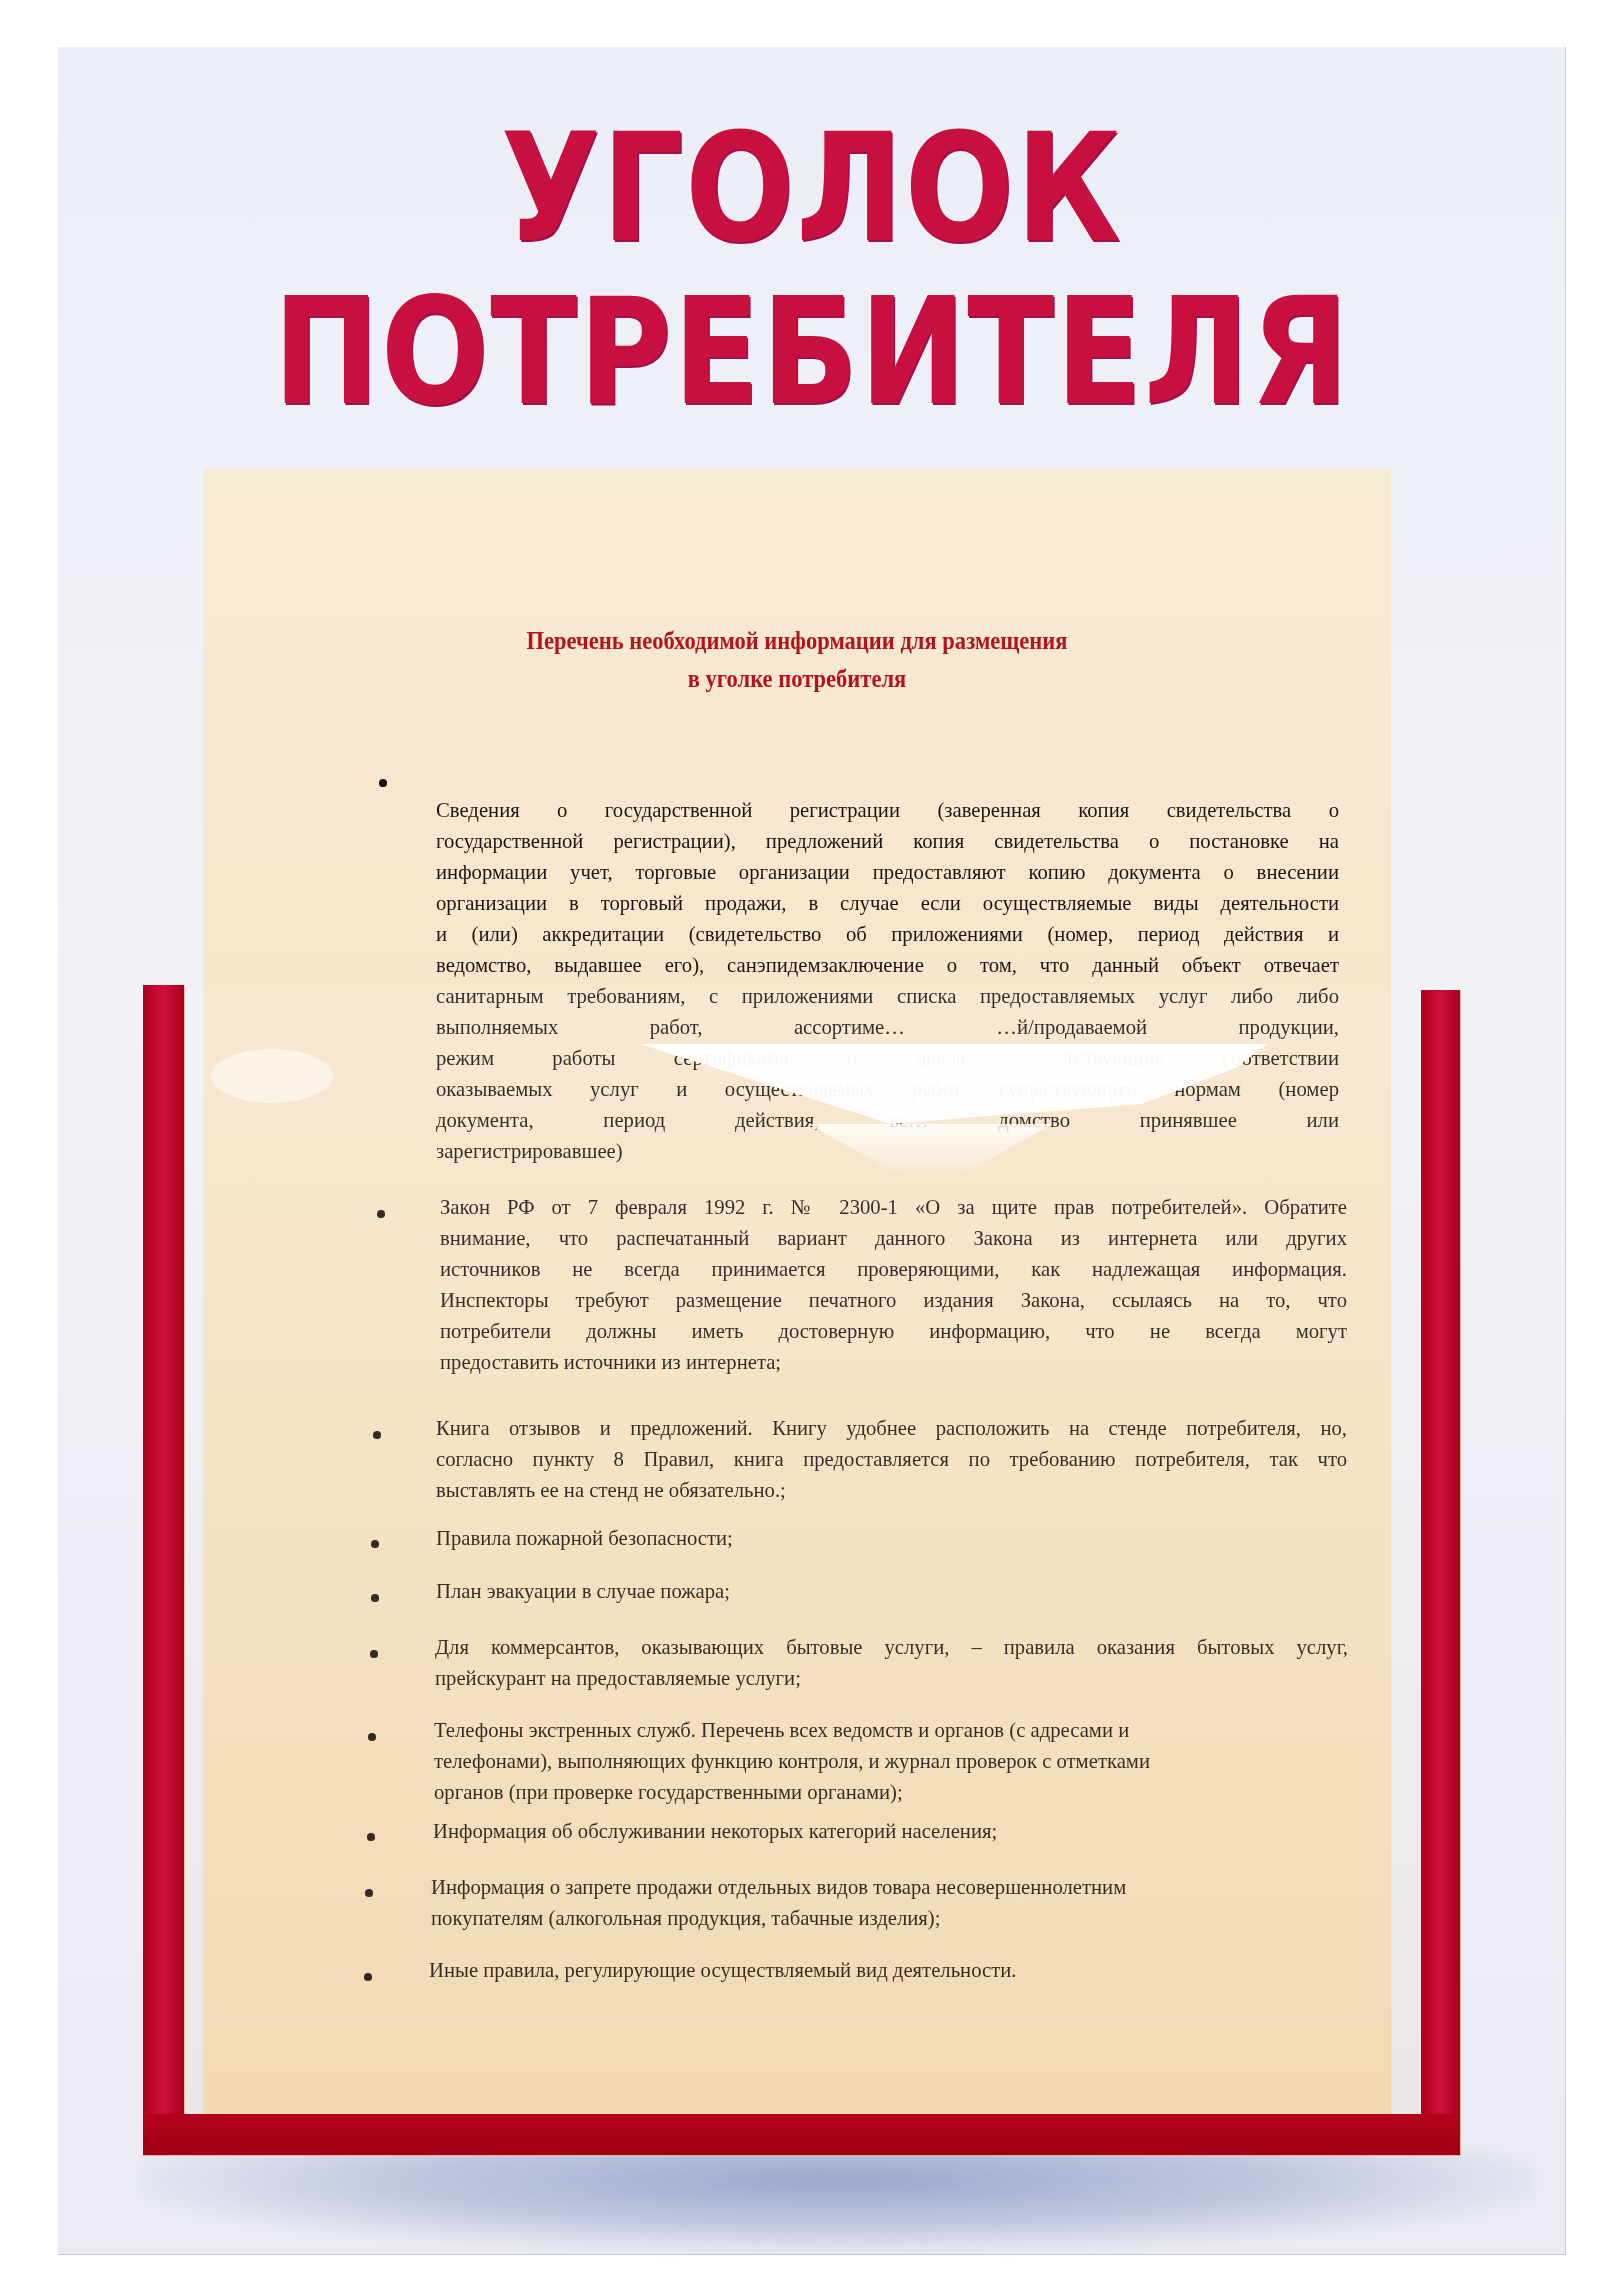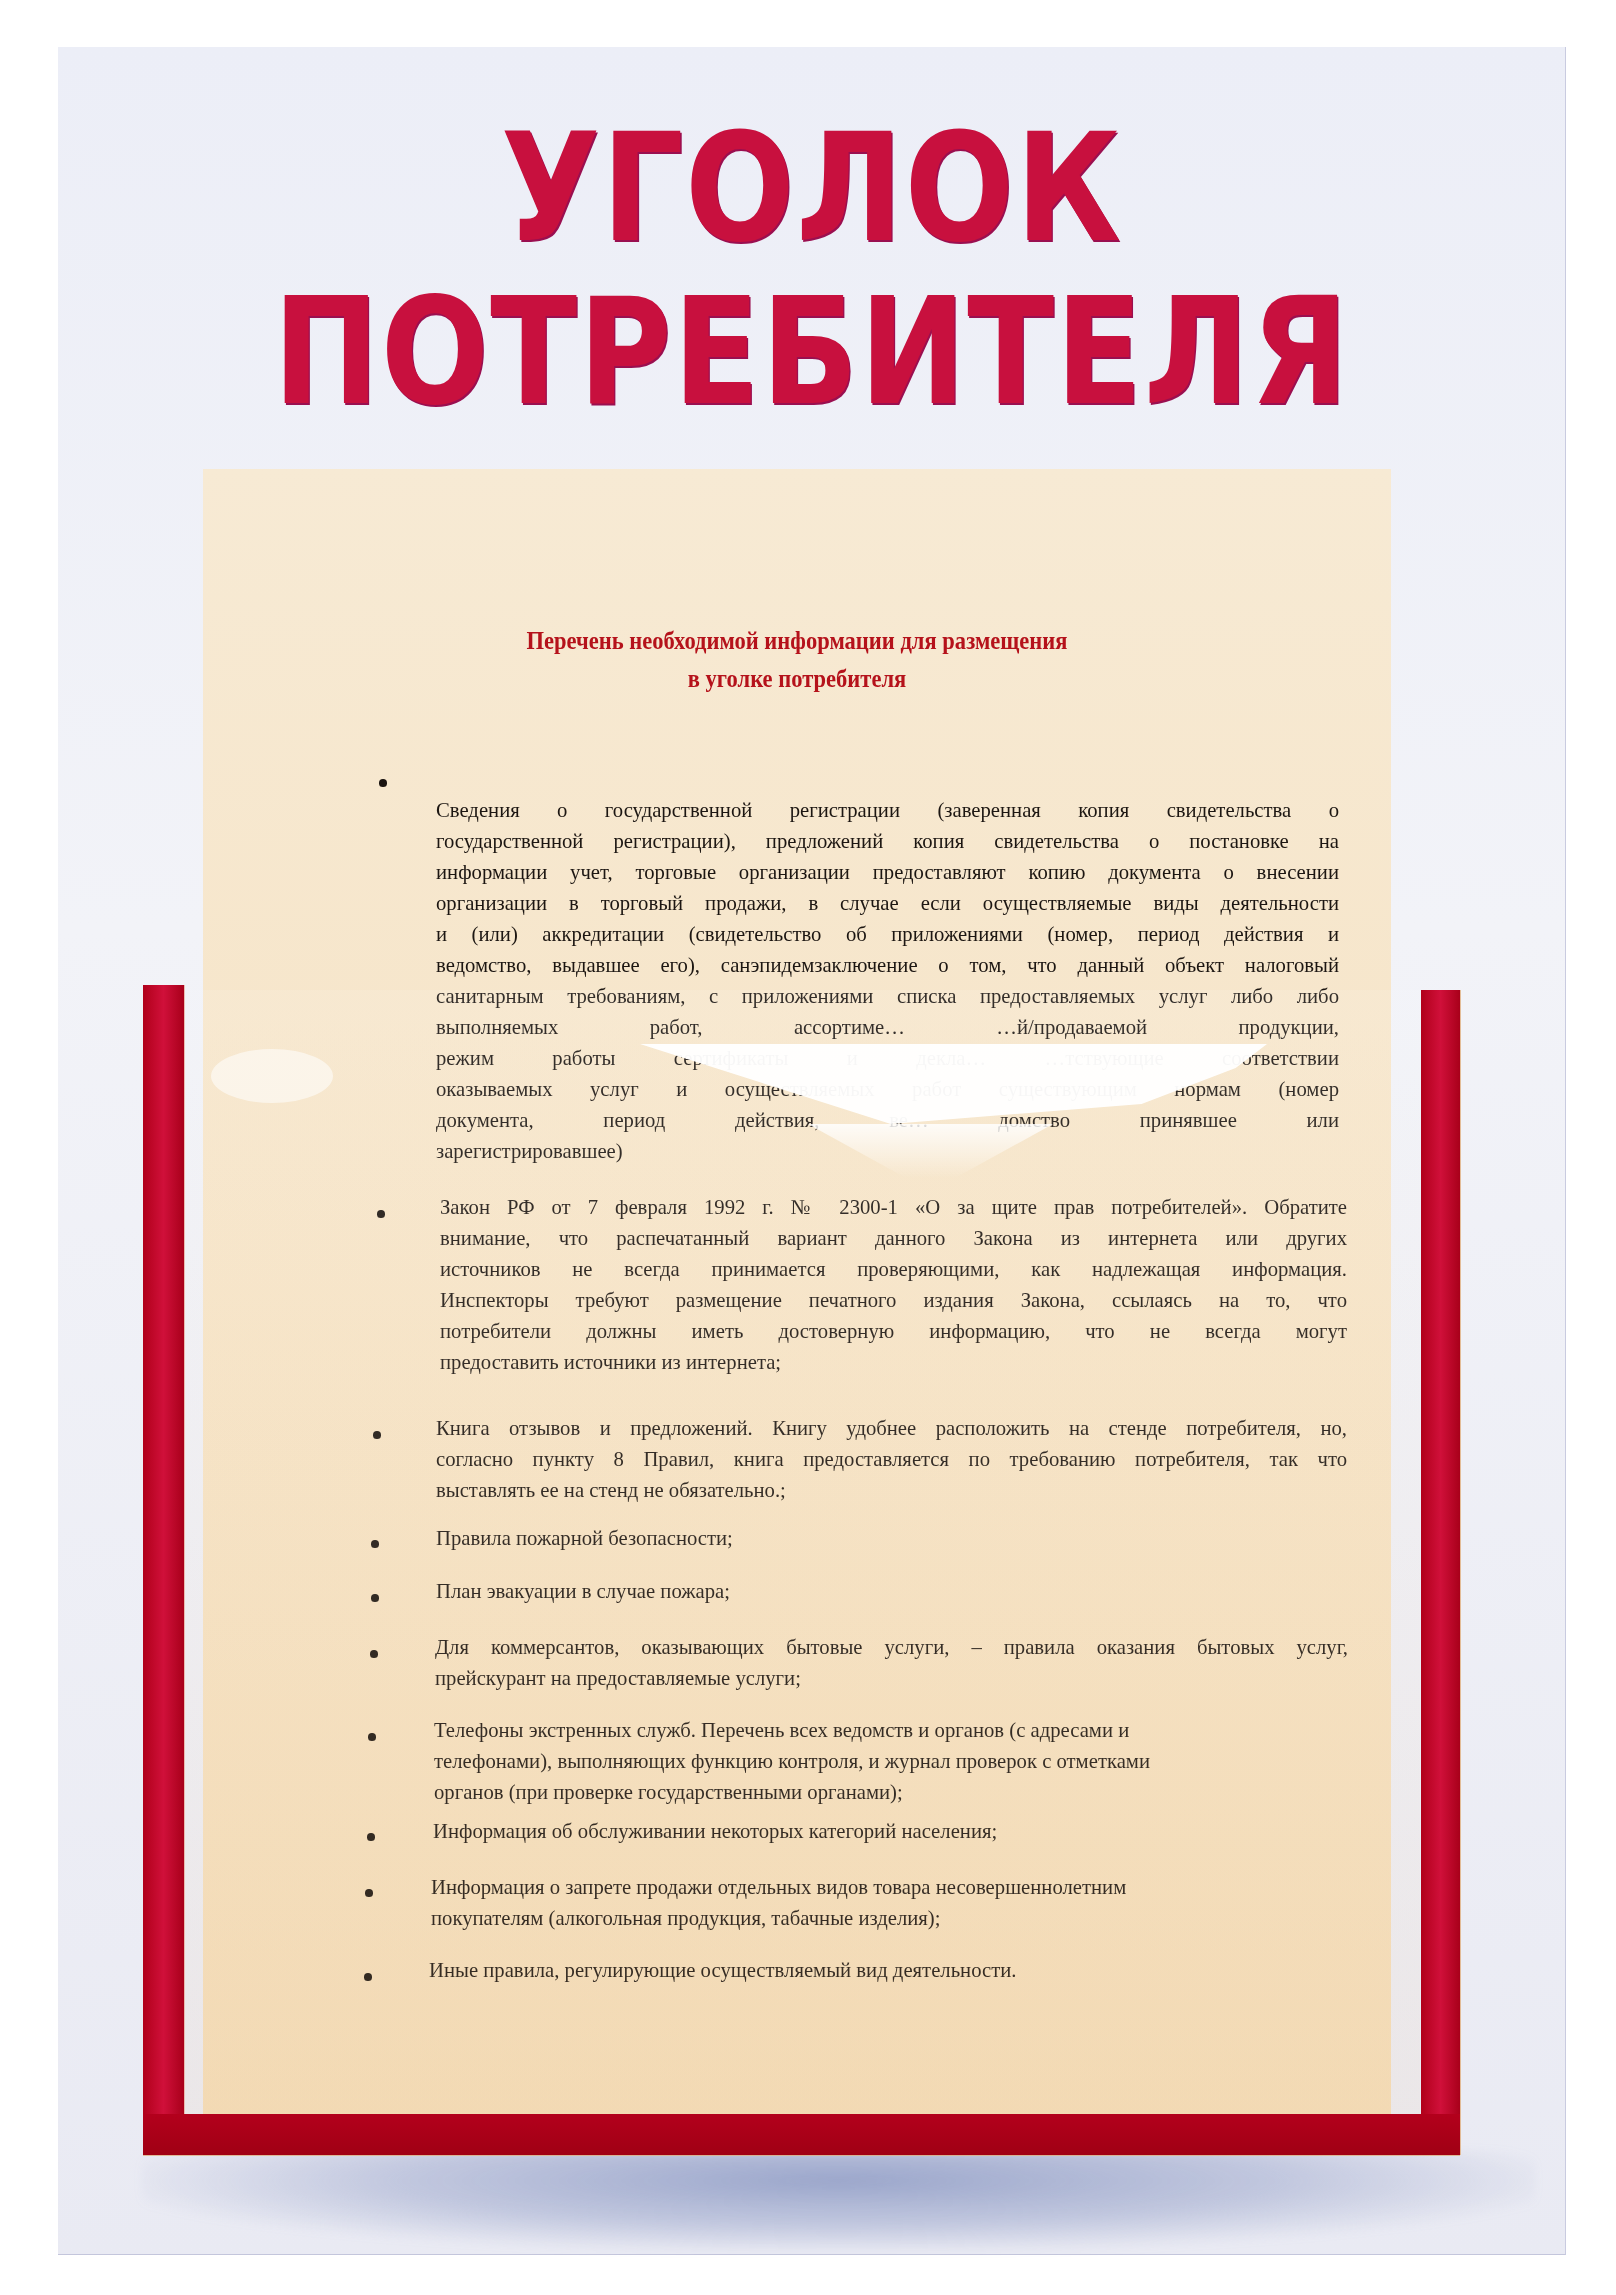--- a/index.html
+++ b/index.html
@@ -100,21 +100,21 @@
     <div class="list">
 
       <div class="item" style="left:0;top:0;">
         <span class="bullet" style="left:176px;top:310px;"></span>
         <div class="itext" style="left:233px;top:292px;width:903px;margin-top:34px;">
           <span class="line j">Сведения о государственной регистрации (заверенная копия свидетельства о</span>
           <span class="line j">государственной регистрации), предложений копия свидетельства о постановке на</span>
           <span class="line j">информации учет, торговые организации предоставляют копию документа о внесении</span>
           <span class="line j">организации в торговый продажи, в случае если осуществляемые виды деятельности</span>
           <span class="line j">и (или) аккредитации (свидетельство об приложениями (номер, период действия и</span>
-          <span class="line j">ведомство, выдавшее его), санэпидемзаключение о том, что данный объект налоговый</span>
+          <span class="line j">ведомство, выдавшее его), санэпидемзаключение о том, что данный объект отвечает</span>
           <span class="line j">санитарным требованиям, с приложениями списка предоставляемых услуг либо либо</span>
           <span class="line j">выполняемых работ, ассортиме… …й/продаваемой продукции,</span>
           <span class="line j">режим работы сертификаты и декла… …тствующие   соответствии</span>
           <span class="line j">оказываемых услуг и осуществляемых работ существующим нормам (номер</span>
           <span class="line j">документа, период действия, ве…                    домство принявшее или</span>
           <span class="line">зарегистрировавшее)</span>
         </div>
       </div>
 
       <div class="item" style="left:0;top:0;">

